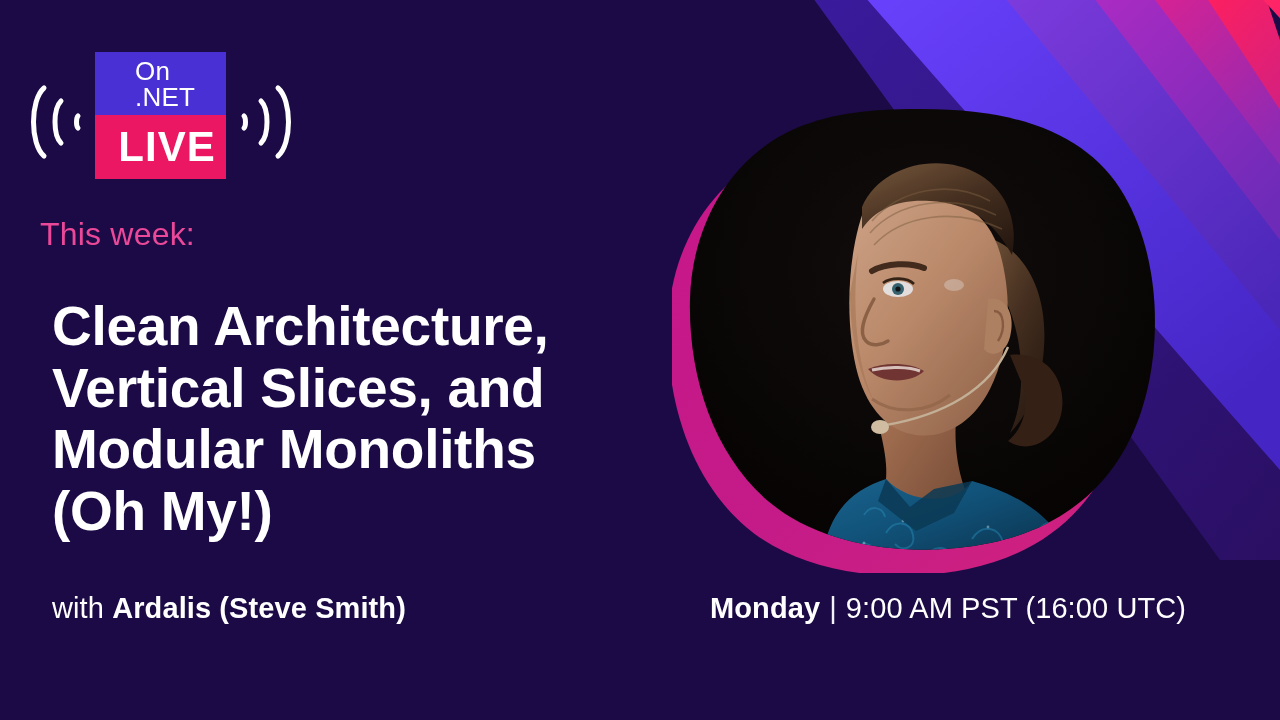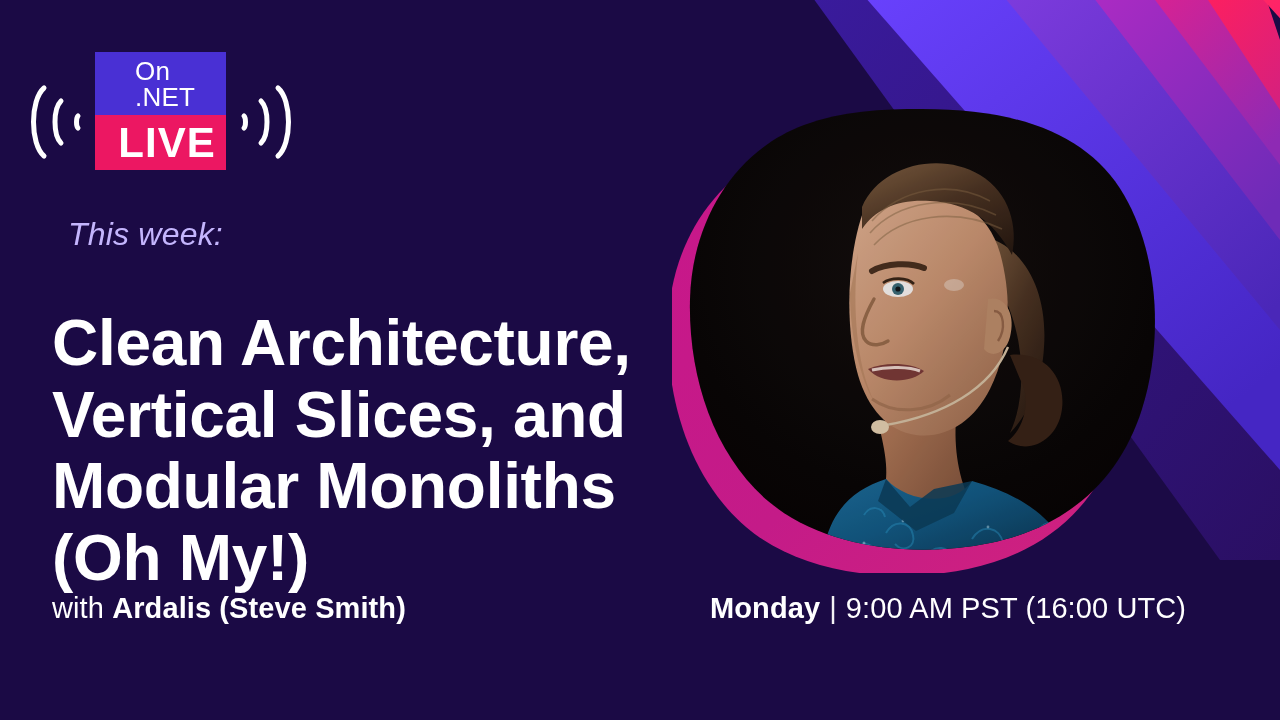--- a/index.html
+++ b/index.html
@@ -40,49 +40,48 @@
   }
   .logo-top span {
     font-size:26px;
     font-weight:400;
     letter-spacing:0.2px;
     color:#ffffff;
     line-height:1;
     margin-left:40px;
   }
   .logo-bottom {
-    height:55px;
+    height:64px;
     background:#ec1762;
     display:flex; align-items:center; justify-content:center;padding-left:13px;
   }
   .logo-bottom span {
     font-size:42px;
     font-weight:700;
     letter-spacing:1px;
     color:#ffffff;
     line-height:1;
   }
   .wave-left  { position:absolute; left:0;   top:32px; }
   .wave-right { position:absolute; left:204px; top:32px; }
 
   
   .kicker {
     position:absolute;
-    left:68px; top:216px;
+    left:40px; top:216px;
     font-size:32px;
     font-weight:400;
-    color:#c4b5fd;
+    color:#ec4899;
     letter-spacing:0.2px;
-    font-style:italic;
   }
   .headline {
     position:absolute;
-    left:52px; top:308px;
+    left:52px; top:296px;
     width:620px;
-    font-size:64px;
+    font-size:55px;
     font-weight:600;
     line-height:1.12;
     letter-spacing:-0.3px;
     color:#ffffff;
     white-space:pre-line;
   }
   .presenter {
     position:absolute;
     left:52px; top:592px;
     font-size:29px;

